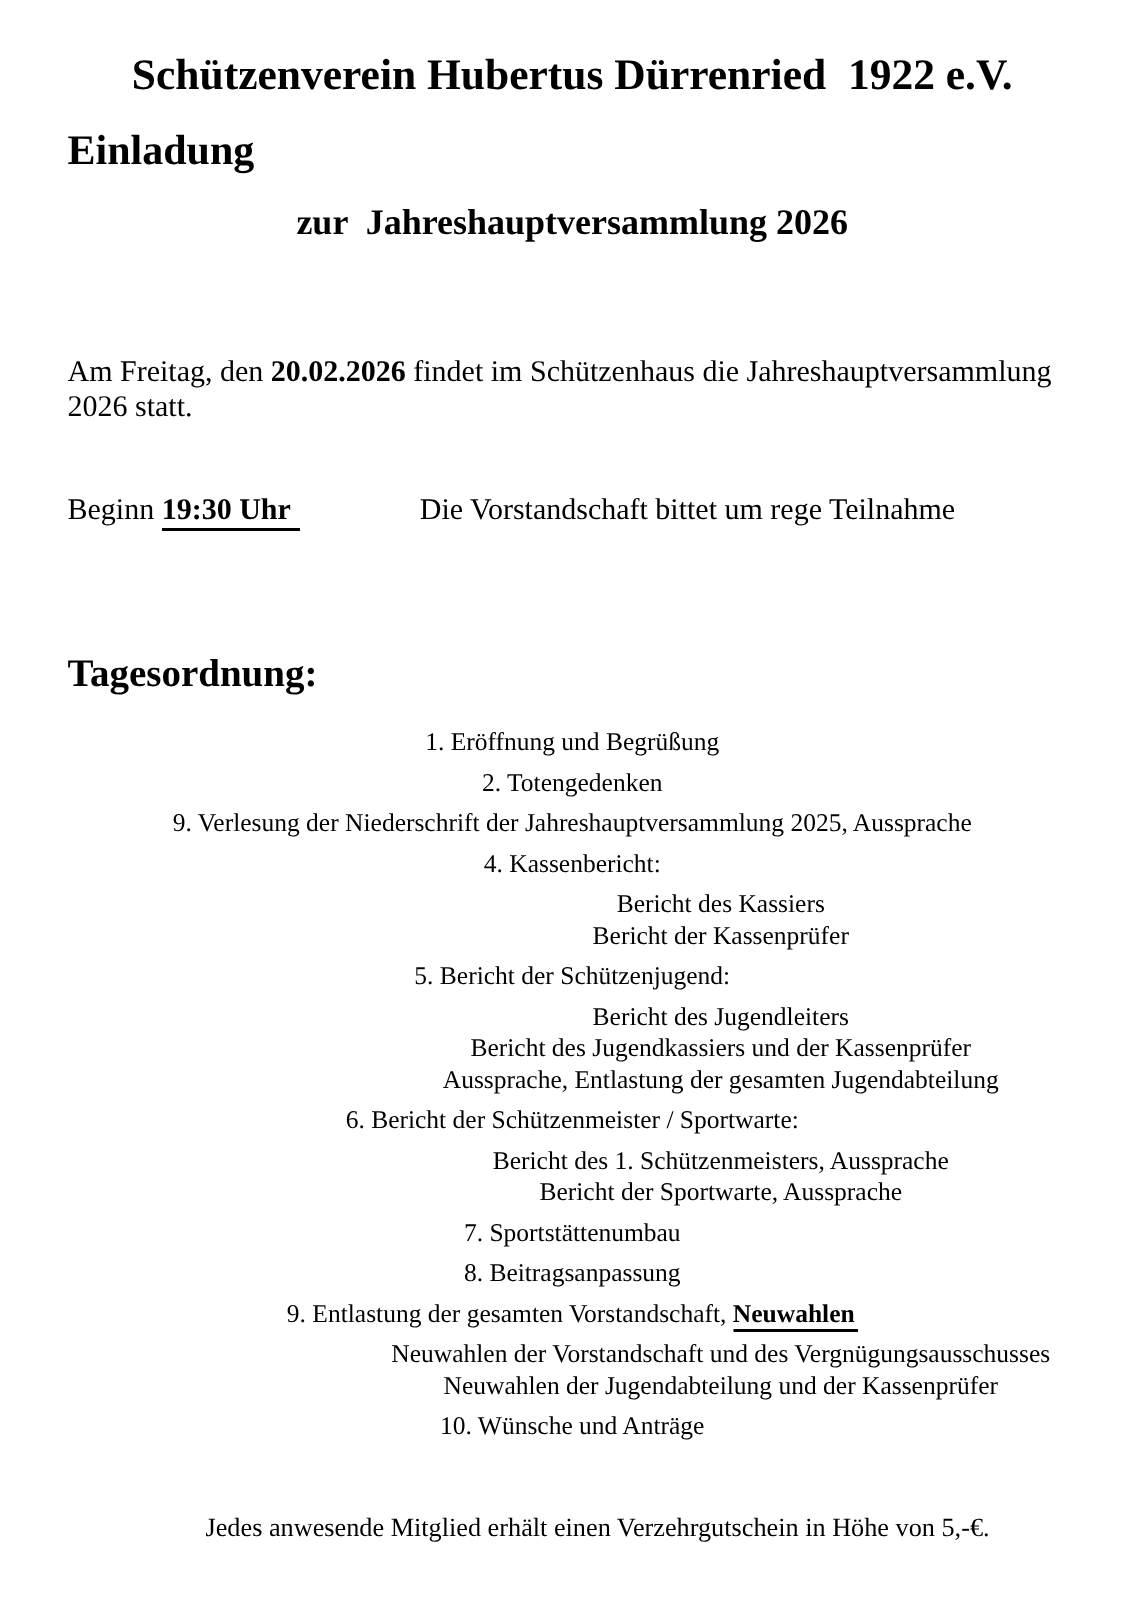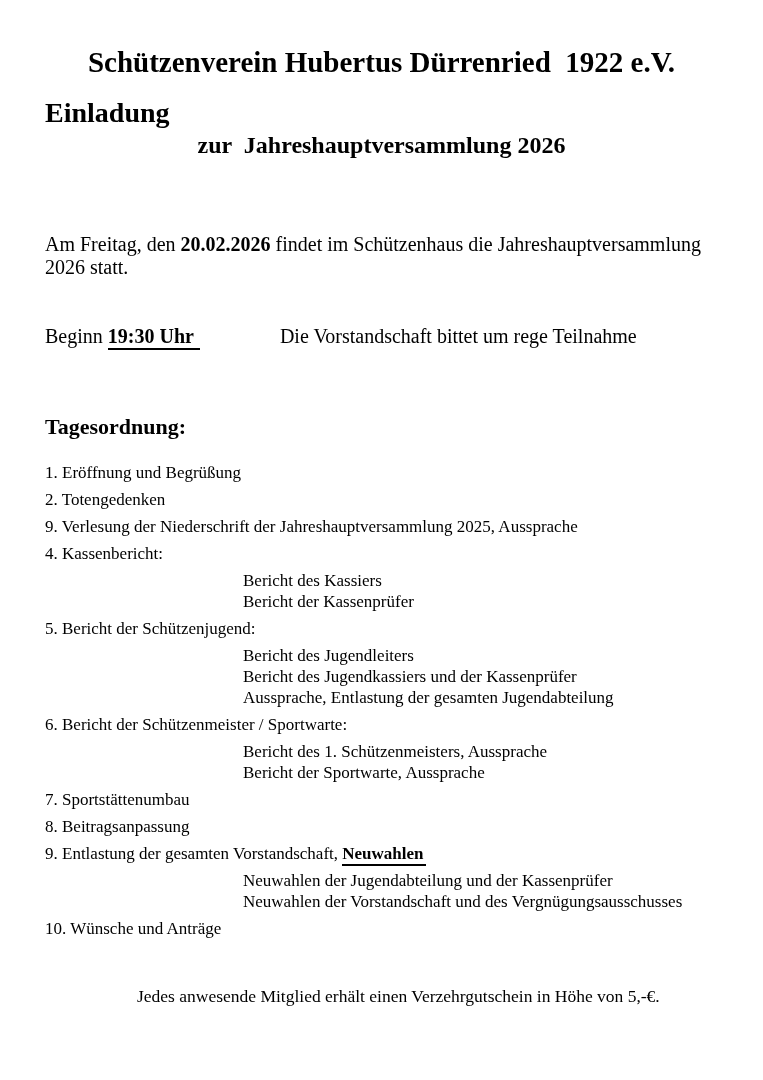--- a/index.html
+++ b/index.html
@@ -8,21 +8,21 @@
     background: #ffffff;
   }
   body {
     width: 763px;
     height: 1080px;
     color: #000000;
     font-family: "Liberation Serif", serif;
     overflow: hidden;
   }
   .doc {
-    padding: 44px 45px 0 45px;
+    padding: 32px 45px 0 45px;
     box-sizing: border-box;
     width: 763px;
     height: 864px;
   }
   .pre { white-space: pre-wrap; }
 
   .title {
     font-size: 29px;
     font-weight: bold;
     text-align: center;
@@ -34,20 +34,21 @@
     font-weight: bold;
     text-align: left;
     line-height: 34px;
     margin-top: 16px;
   }
   .subheading {
     font-size: 24px;
     font-weight: bold;
     text-align: center;
     line-height: 30px;
+    margin-top: 16px;
     white-space: pre-wrap;
   }
 
   .intro {
     margin-top: 27px;
     font-size: 20px;
     line-height: 23px;
     white-space: pre-wrap;
   }
   .bold { font-weight: bold; }
@@ -55,26 +56,26 @@
     border-bottom: 2px solid #000;
     padding-bottom: 1px;
   }
   .time-emph { padding-right: 6px; }
   .tab-gap {
     display: inline-block;
     width: 80px;
   }
 
   .agenda-heading {
-    font-size: 22px;
+    font-size: 26px;
     font-weight: bold;
     line-height: 27px;
-    margin-top: 19px;
+    margin-top: 37px;
   }
-  .agenda { margin-top: 22px; }
+  .agenda { margin-top: 22px; text-align: center; }
   .agenda-item + .agenda-item { margin-top: 6px; }
   .agenda-item-text {
     font-size: 17px;
     line-height: 21px;
     white-space: pre-wrap;
   }
   .emphasis {
     font-weight: bold;
     border-bottom: 2px solid #000;
     padding: 0 2px 1px 0;
@@ -145,22 +146,22 @@
       </div>
       <div class="agenda-item">
         <div class="agenda-item-text">7. Sportstättenumbau</div>
       </div>
       <div class="agenda-item">
         <div class="agenda-item-text">8. Beitragsanpassung</div>
       </div>
       <div class="agenda-item">
         <div class="agenda-item-text">9. Entlastung der gesamten Vorstandschaft, <span class="emphasis">Neuwahlen</span></div>
         <div class="subitems">
+          <div class="subitem">Neuwahlen der Vorstandschaft und des Vergnügungsausschusses</div>
           <div class="subitem">Neuwahlen der Jugendabteilung und der Kassenprüfer</div>
-          <div class="subitem">Neuwahlen der Vorstandschaft und des Vergnügungsausschusses</div>
         </div>
       </div>
       <div class="agenda-item">
         <div class="agenda-item-text">10. Wünsche und Anträge</div>
       </div>
     </div>
 
   <div class="voucher">Jedes anwesende Mitglied erhält einen Verzehrgutschein in Höhe von 5,-€.</div>
 
 </div>

